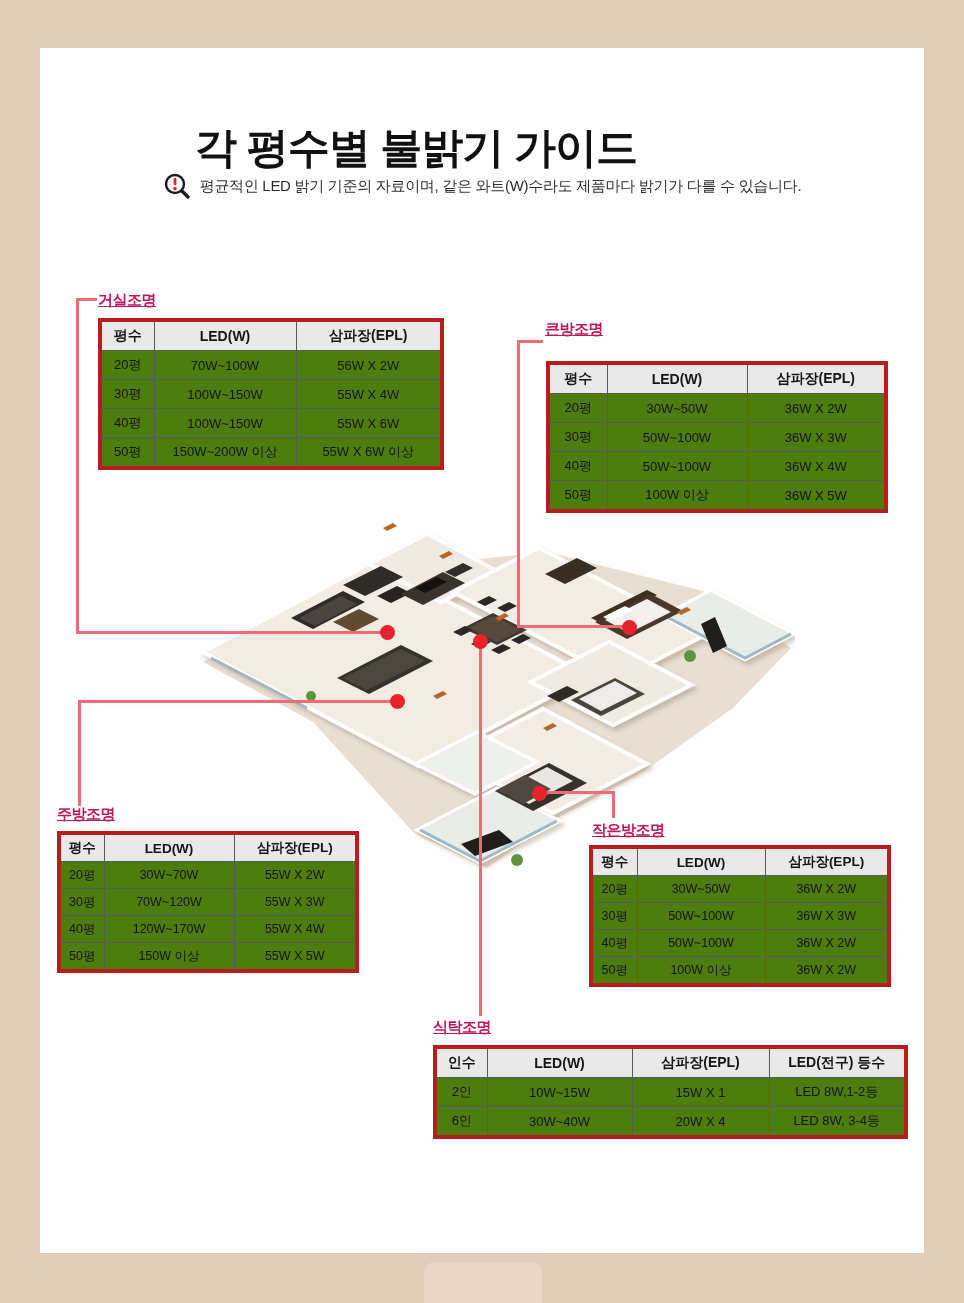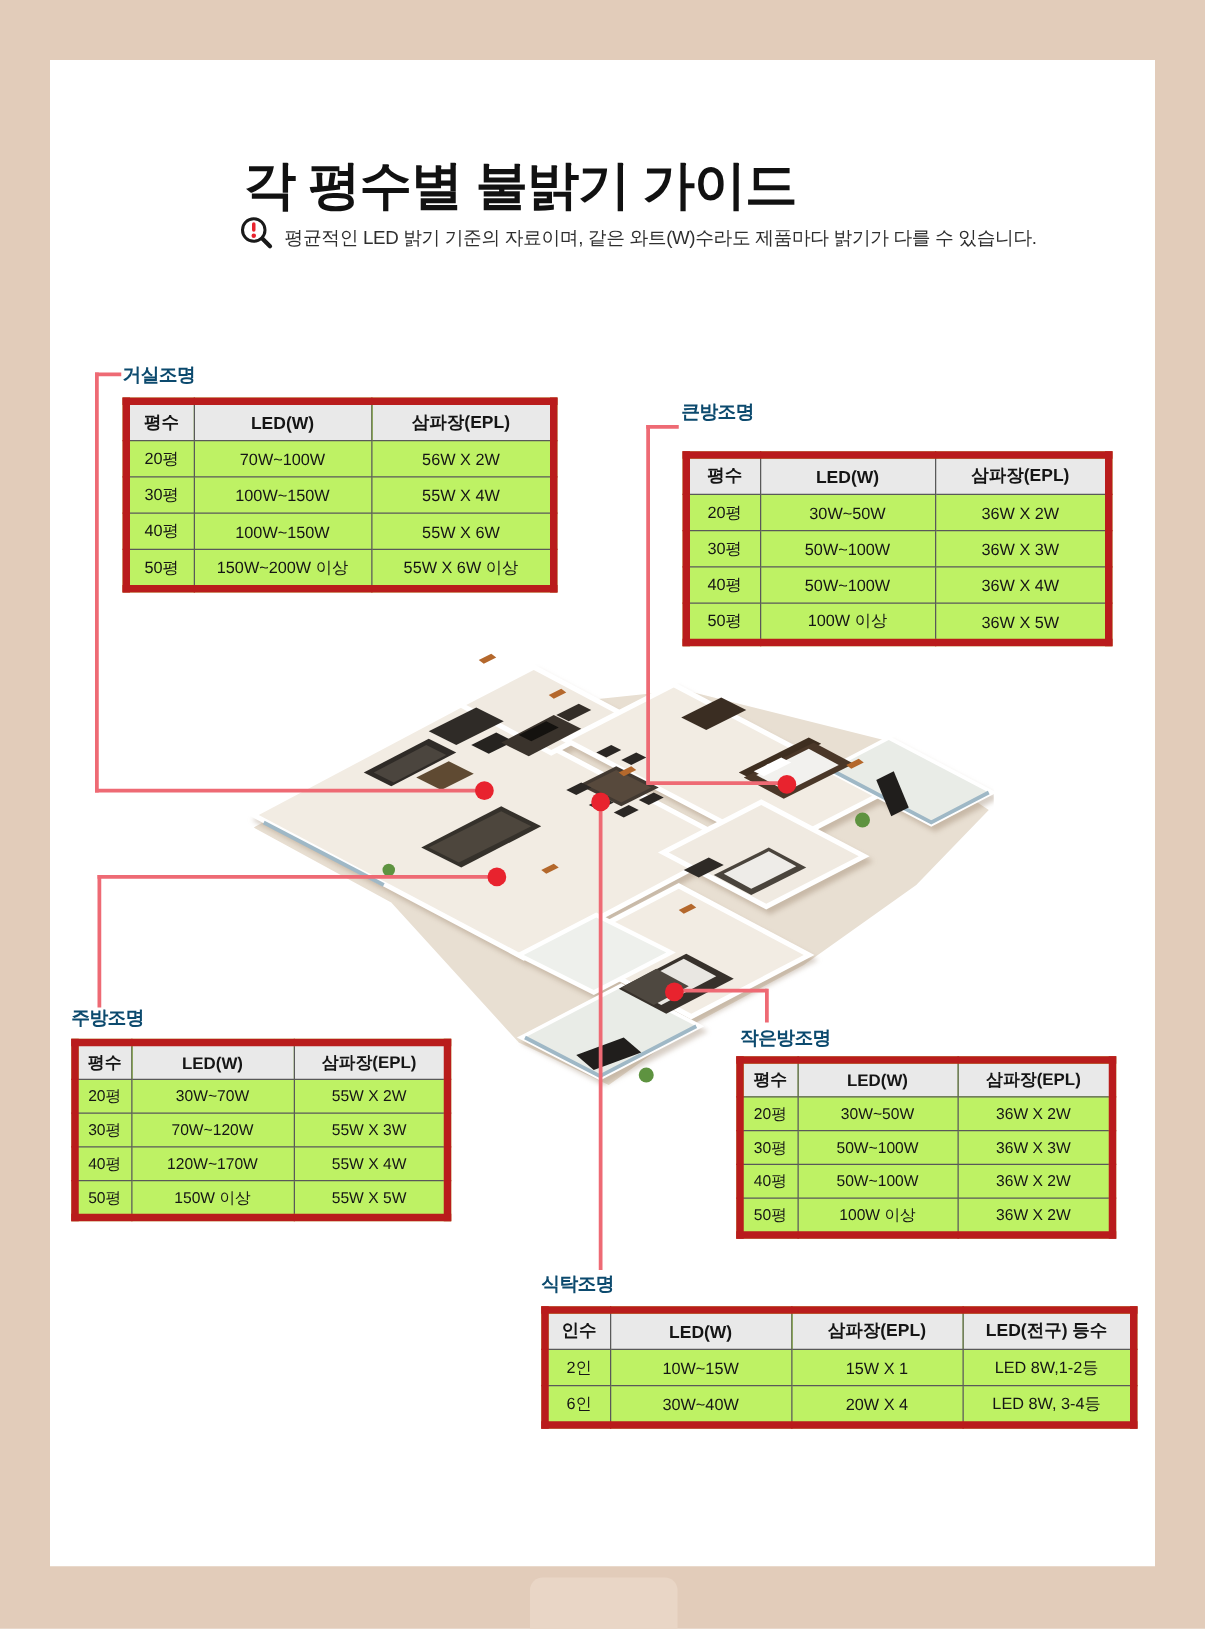--- a/index.html
+++ b/index.html
@@ -7,24 +7,24 @@
     width:964px;height:1303px;position:relative;overflow:hidden;
     background:#e2ccba;
     font-family:"Liberation Sans","DejaVu Sans",sans-serif;
   }
   .canvas{position:absolute;left:40px;top:48px;width:884px;height:1205px;background:#ffffff;}
   .bottom-tab{position:absolute;left:424px;top:1262px;width:118px;height:41px;background:#e9d6c6;border-radius:10px 10px 0 0;}
   .title{
     position:absolute;left:40px;top:92px;width:752px;text-align:center;
     font-size:42px;font-weight:800;color:#111;letter-spacing:-1px;
   }
-  .notice{position:absolute;left:40px;top:172px;width:884px;display:flex;align-items:flex-end;justify-content:center;gap:9px;padding-left:28px;}
+  .notice{position:absolute;left:40px;top:172px;width:884px;display:flex;align-items:center;justify-content:center;gap:9px;}
   .notice-text{font-size:15px;color:#2e2e2e;letter-spacing:-0.3px;}
-  .tbl-label{position:absolute;font-size:15px;font-weight:bold;color:#0c4a6e;letter-spacing:-0.5px;}
-  table.guide{position:absolute;border-collapse:collapse;table-layout:fixed;background:#bef264;border:6px solid #b91c1c;}
+  .tbl-label{position:absolute;font-size:15px;font-weight:bold;color:#be185d;letter-spacing:-0.5px;text-decoration:underline;}
+  table.guide{position:absolute;border-collapse:collapse;table-layout:fixed;background:#4d7c0f;border:4px solid #b91c1c;}
   table.guide th,table.guide td{
     border:1.4px solid #595959;text-align:center;vertical-align:middle;
     color:#151515;padding:0 2px;white-space:nowrap;overflow:hidden;
   }
   table.guide th{background:#e9e9e9;font-weight:600;}
   .t30 th,.t30 td{height:28px;font-size:13px;}
   .t30 th{font-size:14px;}
   .t28 th,.t28 td{height:26px;font-size:12.5px;}
   .t28 th{font-size:13.5px;}
   .line{position:absolute;background:#ee6a74;}

